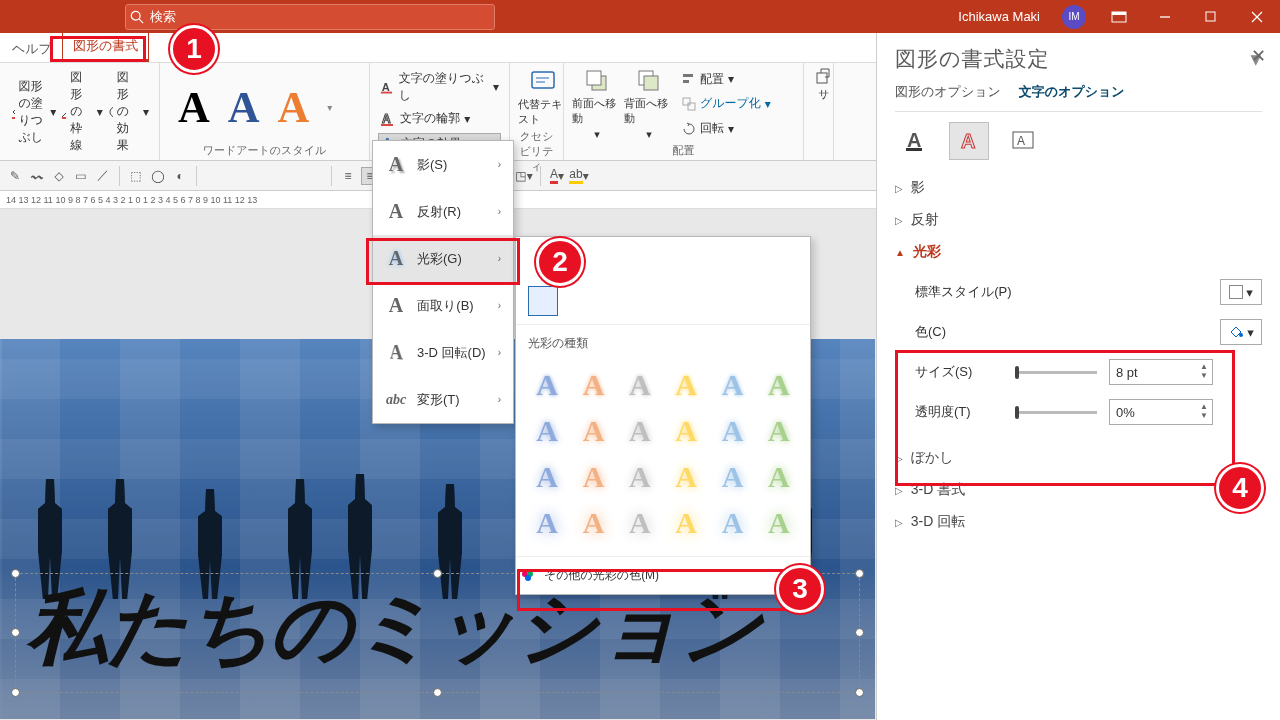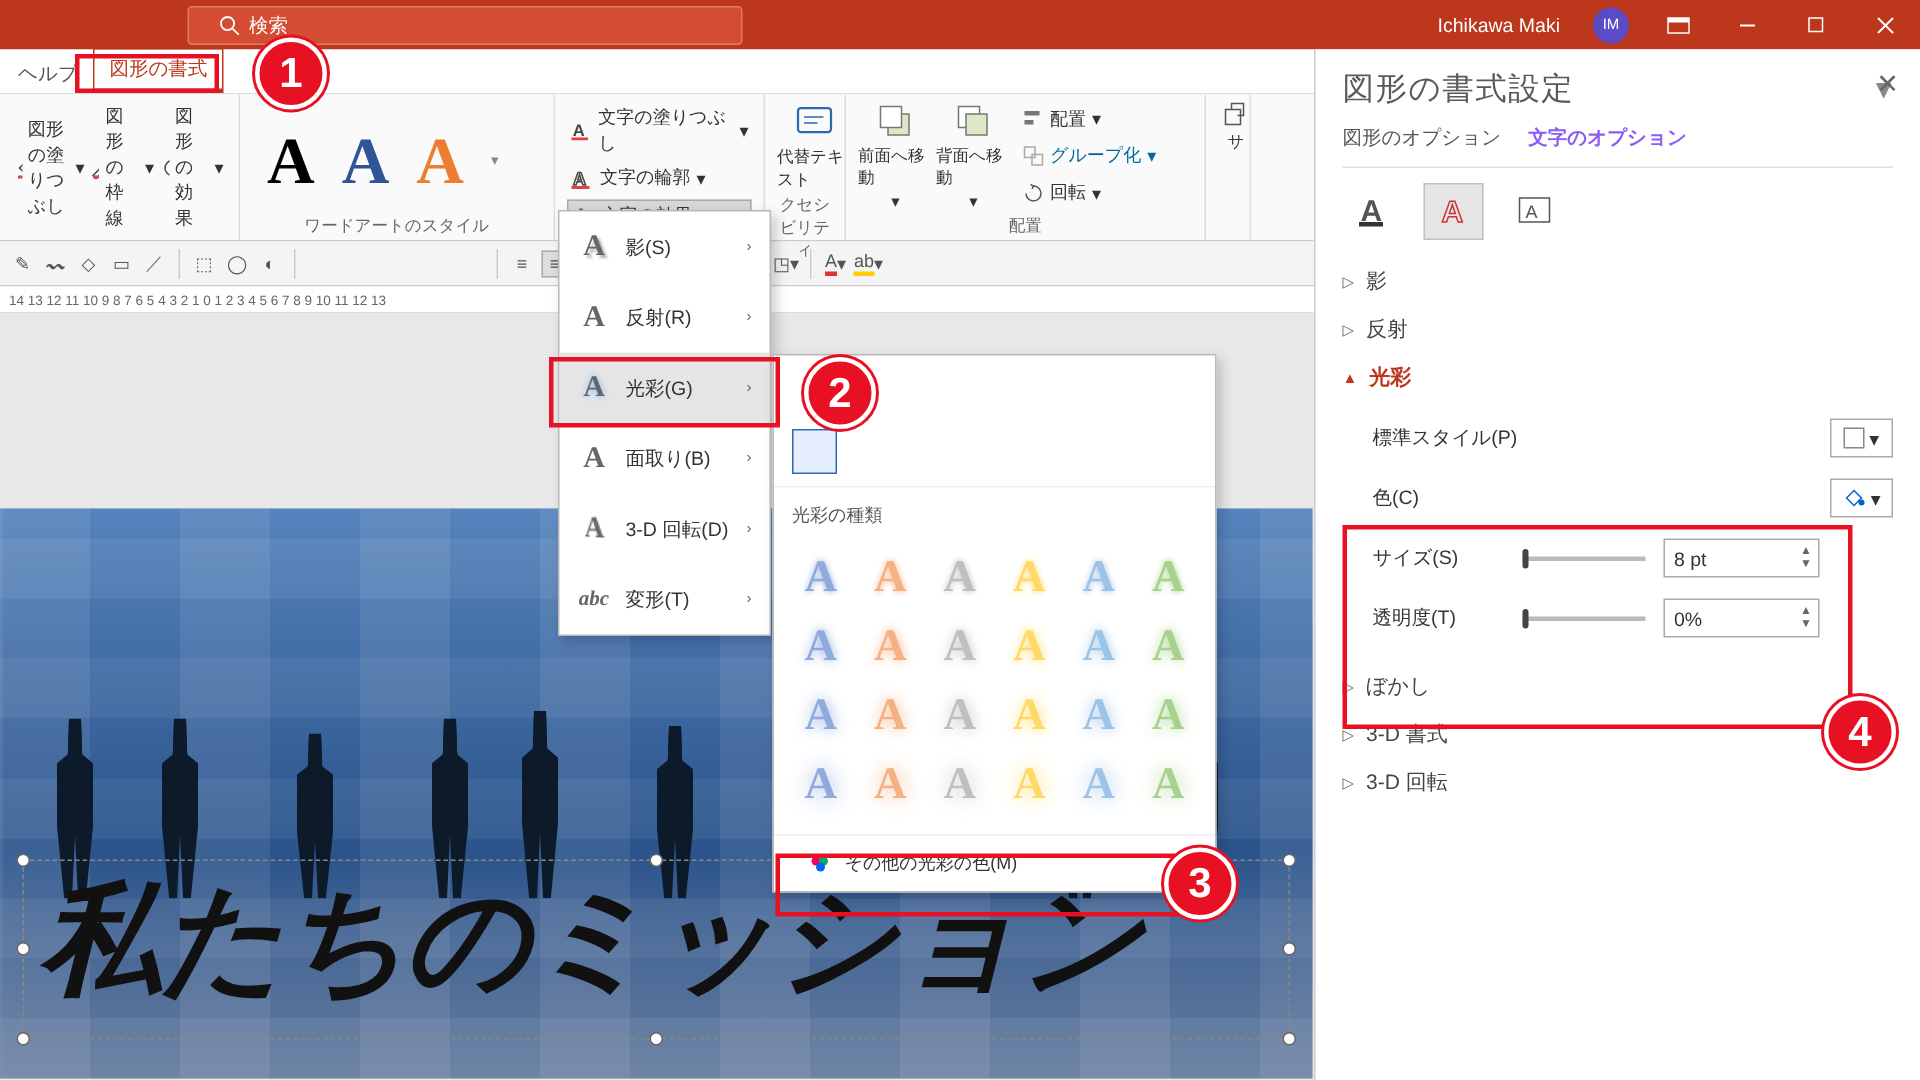--- a/index.html
+++ b/index.html
@@ -1,20 +1,20 @@
 <!DOCTYPE html>
 <html><head>
 <meta charset="utf-8">
 <style>
   * { margin:0; padding:0; box-sizing:border-box; font-family:"Yu Gothic UI","Segoe UI",Meiryo,sans-serif; }
   body { width:1280px; height:720px; background:#fff; position:relative; overflow:hidden; }
 
   
   .titlebar { height:33px; background:#BC371B; color:#fff; display:flex; align-items:center; }
-  .search-box { margin-left:125px; width:370px; height:26px; background:#D44C32; border:1px solid #E07B66; border-radius:3px; display:flex; align-items:center; padding:0 20px; color:#fff; font-size:13px; }
+  .search-box { margin-left:125px; width:370px; height:26px; background:#D44C32; border:1px solid #E07B66; border-radius:3px; display:flex; align-items:center; padding:0 4px; color:#fff; font-size:13px; }
   .search-box svg { margin-right:6px; }
   .titlebar-right { margin-left:auto; display:flex; align-items:center; height:100%; }
   .user-name { font-size:13px; margin-right:22px; }
   .avatar { width:24px; height:24px; border-radius:50%; background:#5B4BC4; color:#fff; font-size:10px; display:flex; align-items:center; justify-content:center; margin-right:10px; }
   .sys-btn { width:46px; height:33px; display:flex; align-items:center; justify-content:center; color:#fff; }
 
   
   .tabs { height:30px; background:#fff; display:flex; align-items:flex-end; border-bottom:1px solid #ddd; padding-left:2px; }
   .tab { font-size:13px; padding:4px 10px; color:#555; }
   .tab.active { color:#BC371B; border:1px solid #BC371B; border-bottom:3px solid #BC371B; }
@@ -70,29 +70,29 @@
   .fx-item .chev { margin-left:auto; font-size:10px; color:#666; }
   .fx-item.sel { background:#e5e5e5; }
   .fx-A { font-family:"Times New Roman",serif; font-size:20px; font-weight:bold; color:#666; width:22px; text-align:center; }
 
   
   .glow-gal { position:absolute; left:515px; top:236px; width:296px; background:#fff; border:1px solid #b8b8b8; box-shadow:3px 3px 8px rgba(0,0,0,.2); z-index:21; }
   .glow-gal .hdr { font-size:12px; color:#555; padding:10px 12px 6px; }
   .glow-grid { display:grid; grid-template-columns:repeat(6,1fr); gap:0; padding:4px 8px 10px; }
   .glow-cell { height:46px; display:flex; align-items:center; justify-content:center; }
   .glow-A { font-family:"Times New Roman",serif; font-size:30px; font-weight:bold; }
-  .gal-footer { border-top:1px solid #ddd; padding:10px 23px; font-size:12px; color:#333; display:flex; align-items:center; gap:8px; }
+  .gal-footer { border-top:1px solid #ddd; padding:10px 4px; font-size:12px; color:#333; display:flex; align-items:center; gap:8px; }
 
   
   .pane { position:absolute; right:0; top:33px; width:404px; height:687px; background:#fff; border-left:1px solid #ccc; padding:6px 18px 0; }
   .pane-title { color:#5a5a5a; font-size:21px; font-weight:400; letter-spacing:1px; padding:6px 0 10px; display:flex; align-items:center;gap:35px; }
   .pane-title .tdrop { margin-left:auto; color:#888; }
   .pane-close { position:absolute; right:14px; top:12px; font-size:18px; color:#666; }
   .pane-tabs { display:flex; gap:18px; font-size:13px; color:#555; padding-bottom:10px; border-bottom:1px solid #e0e0e0;}
-  .pane-tabs .pt.active { font-weight:bold; color:#8b5cf6; }
+  .pane-tabs .pt.active { font-weight:bold; color:#0c4a6e; }
   .icon-tabs { display:flex; gap:14px; padding:10px 0 12px; }
   .icon-tab { width:40px; height:38px; display:flex; align-items:center; justify-content:center; border:1px solid transparent;}
   .icon-tab.sel { background:#e5e5e5; border:1px solid #c0c0c0; }
   .sect { font-size:14px; color:#444; padding:7px 0; display:flex; align-items:center; gap:8px; }
   .sect.active { color:#BC371B; font-weight:bold; }
   .tri { font-size:10px; color:#666; }
   .glow-body { padding:4px 0 10px 20px; font-size:13px; color:#333; }
   .grow { display:flex; align-items:center; height:40px; }
   .glabel { width:100px; }
   .slider { flex:0 0 82px; height:3px; background:#bbb; position:relative; margin-right:12px; }

